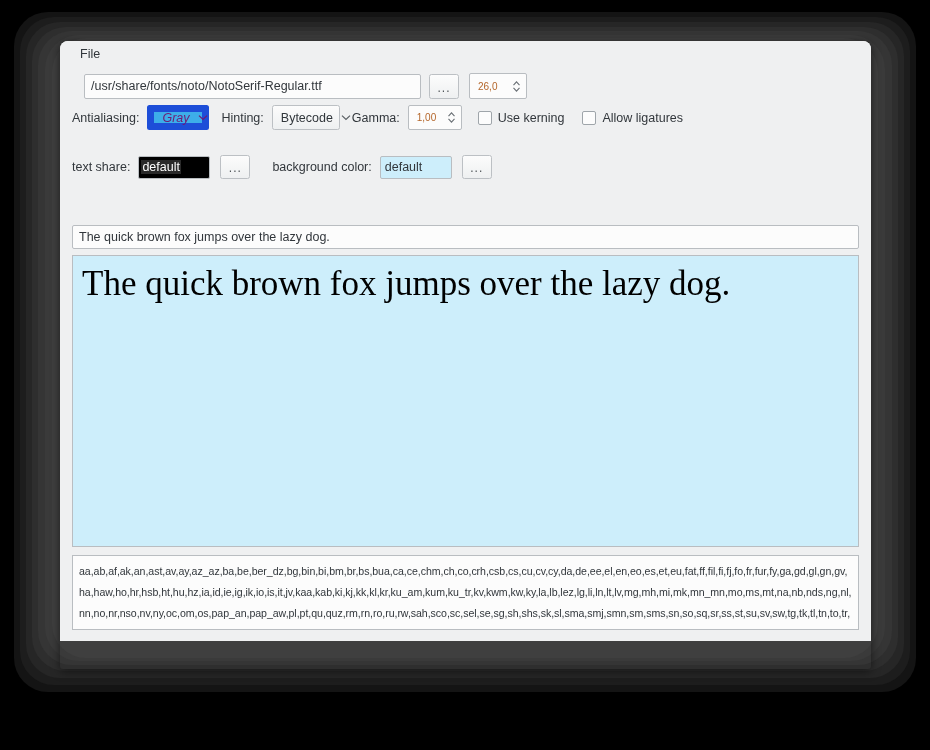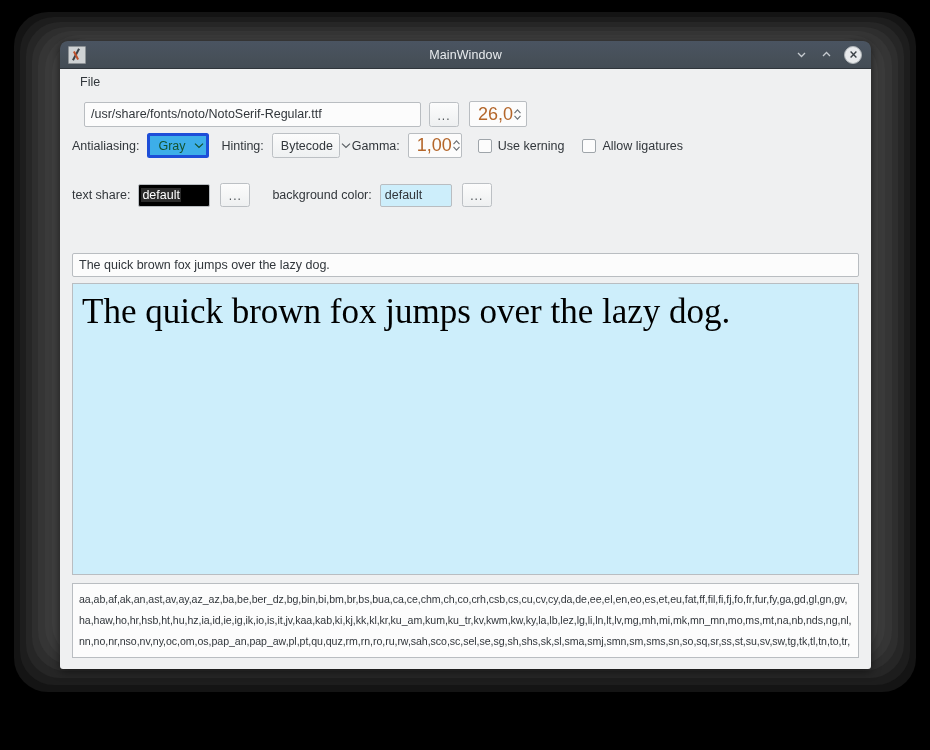--- a/index.html
+++ b/index.html
@@ -157,34 +157,35 @@
     box-sizing: border-box;
     padding: 0 6px 0 8px;
   }
   .combo.plain {
     background: linear-gradient(to bottom, #fcfcfc 0%, #eef0f1 100%);
     border: 1px solid #bcc0c4;
     color: #31363b;
   }
   .combo.accent {
     background: #3daee9;
-    border: 3px solid #1d4ed8;
-    color: #14532d;
+    border: 7px solid #1d4ed8;
+    color: #701a75;
+    font-style: italic;
   }
   .chev { margin-left: 8px; display:flex; }
   .spin {
     background: #fcfcfc;
     border: 1px solid #b9bdc1;
     border-radius: 2px;
     display: flex;
     align-items: center;
     justify-content: space-between;
     box-sizing: border-box;
     padding: 0 5px 0 8px;
-    font-size: 18px;
+    font-size: 10px;
     color: #b4662a;
   }
   .spin .arrows { display:flex; flex-direction:column; align-items:center; color:#6a7075; }
   .cbox-wrap { display:flex; align-items:center; gap:6px; }
   .cbox {
     width: 14px; height: 14px;
     background: #fcfcfc;
     border: 1px solid #9fa5aa;
     border-radius: 2px;
     box-sizing: border-box;
@@ -288,44 +289,20 @@
   <div class="ring r1"></div>
   <div class="ring r2"></div>
   <div class="ring r3"></div>
   <div class="ring r4"></div>
   <div class="ring r5"></div>
   <div class="ring r6"></div>
   <div class="ring r7"></div>
 
   <div id="window">
 
-    <div id="titlebar">
-      <div id="win-icon">
-        <span class="g1"></span>
-          <span class="g2"></span>
-      </div>
-      <div id="title-text">MainWindow</div>
-      <div id="win-buttons">
-        <div class="wbtn">
-          <svg width="11" height="11" viewBox="0 0 11 11">
-              <path d="M2 4 L5.5 7.5 L9 4" fill="none" stroke="currentColor" stroke-width="1.3"></path>
-            </svg>
-        </div>
-        <div class="wbtn">
-          <svg width="11" height="11" viewBox="0 0 11 11">
-              <path d="M2 7 L5.5 3.5 L9 7" fill="none" stroke="currentColor" stroke-width="1.3"></path>
-            </svg>
-        </div>
-        <div class="wbtn close">
-          <svg width="9" height="9" viewBox="0 0 9 9">
-              <path d="M1.6 1.6 L7.4 7.4 M7.4 1.6 L1.6 7.4" stroke="currentColor" stroke-width="1.4" fill="none"></path>
-            </svg>
-        </div>
-      </div>
-    </div>
 
     <div id="winbody">
 
       <div id="menubar">
         <div class="menu-item">File</div>
       </div>
 
       <div id="row-path">
         <div class="lineedit" id="font-path">/usr/share/fonts/noto/NotoSerif-Regular.ttf</div>
         <div class="pushbtn" id="path-browse">...</div>

